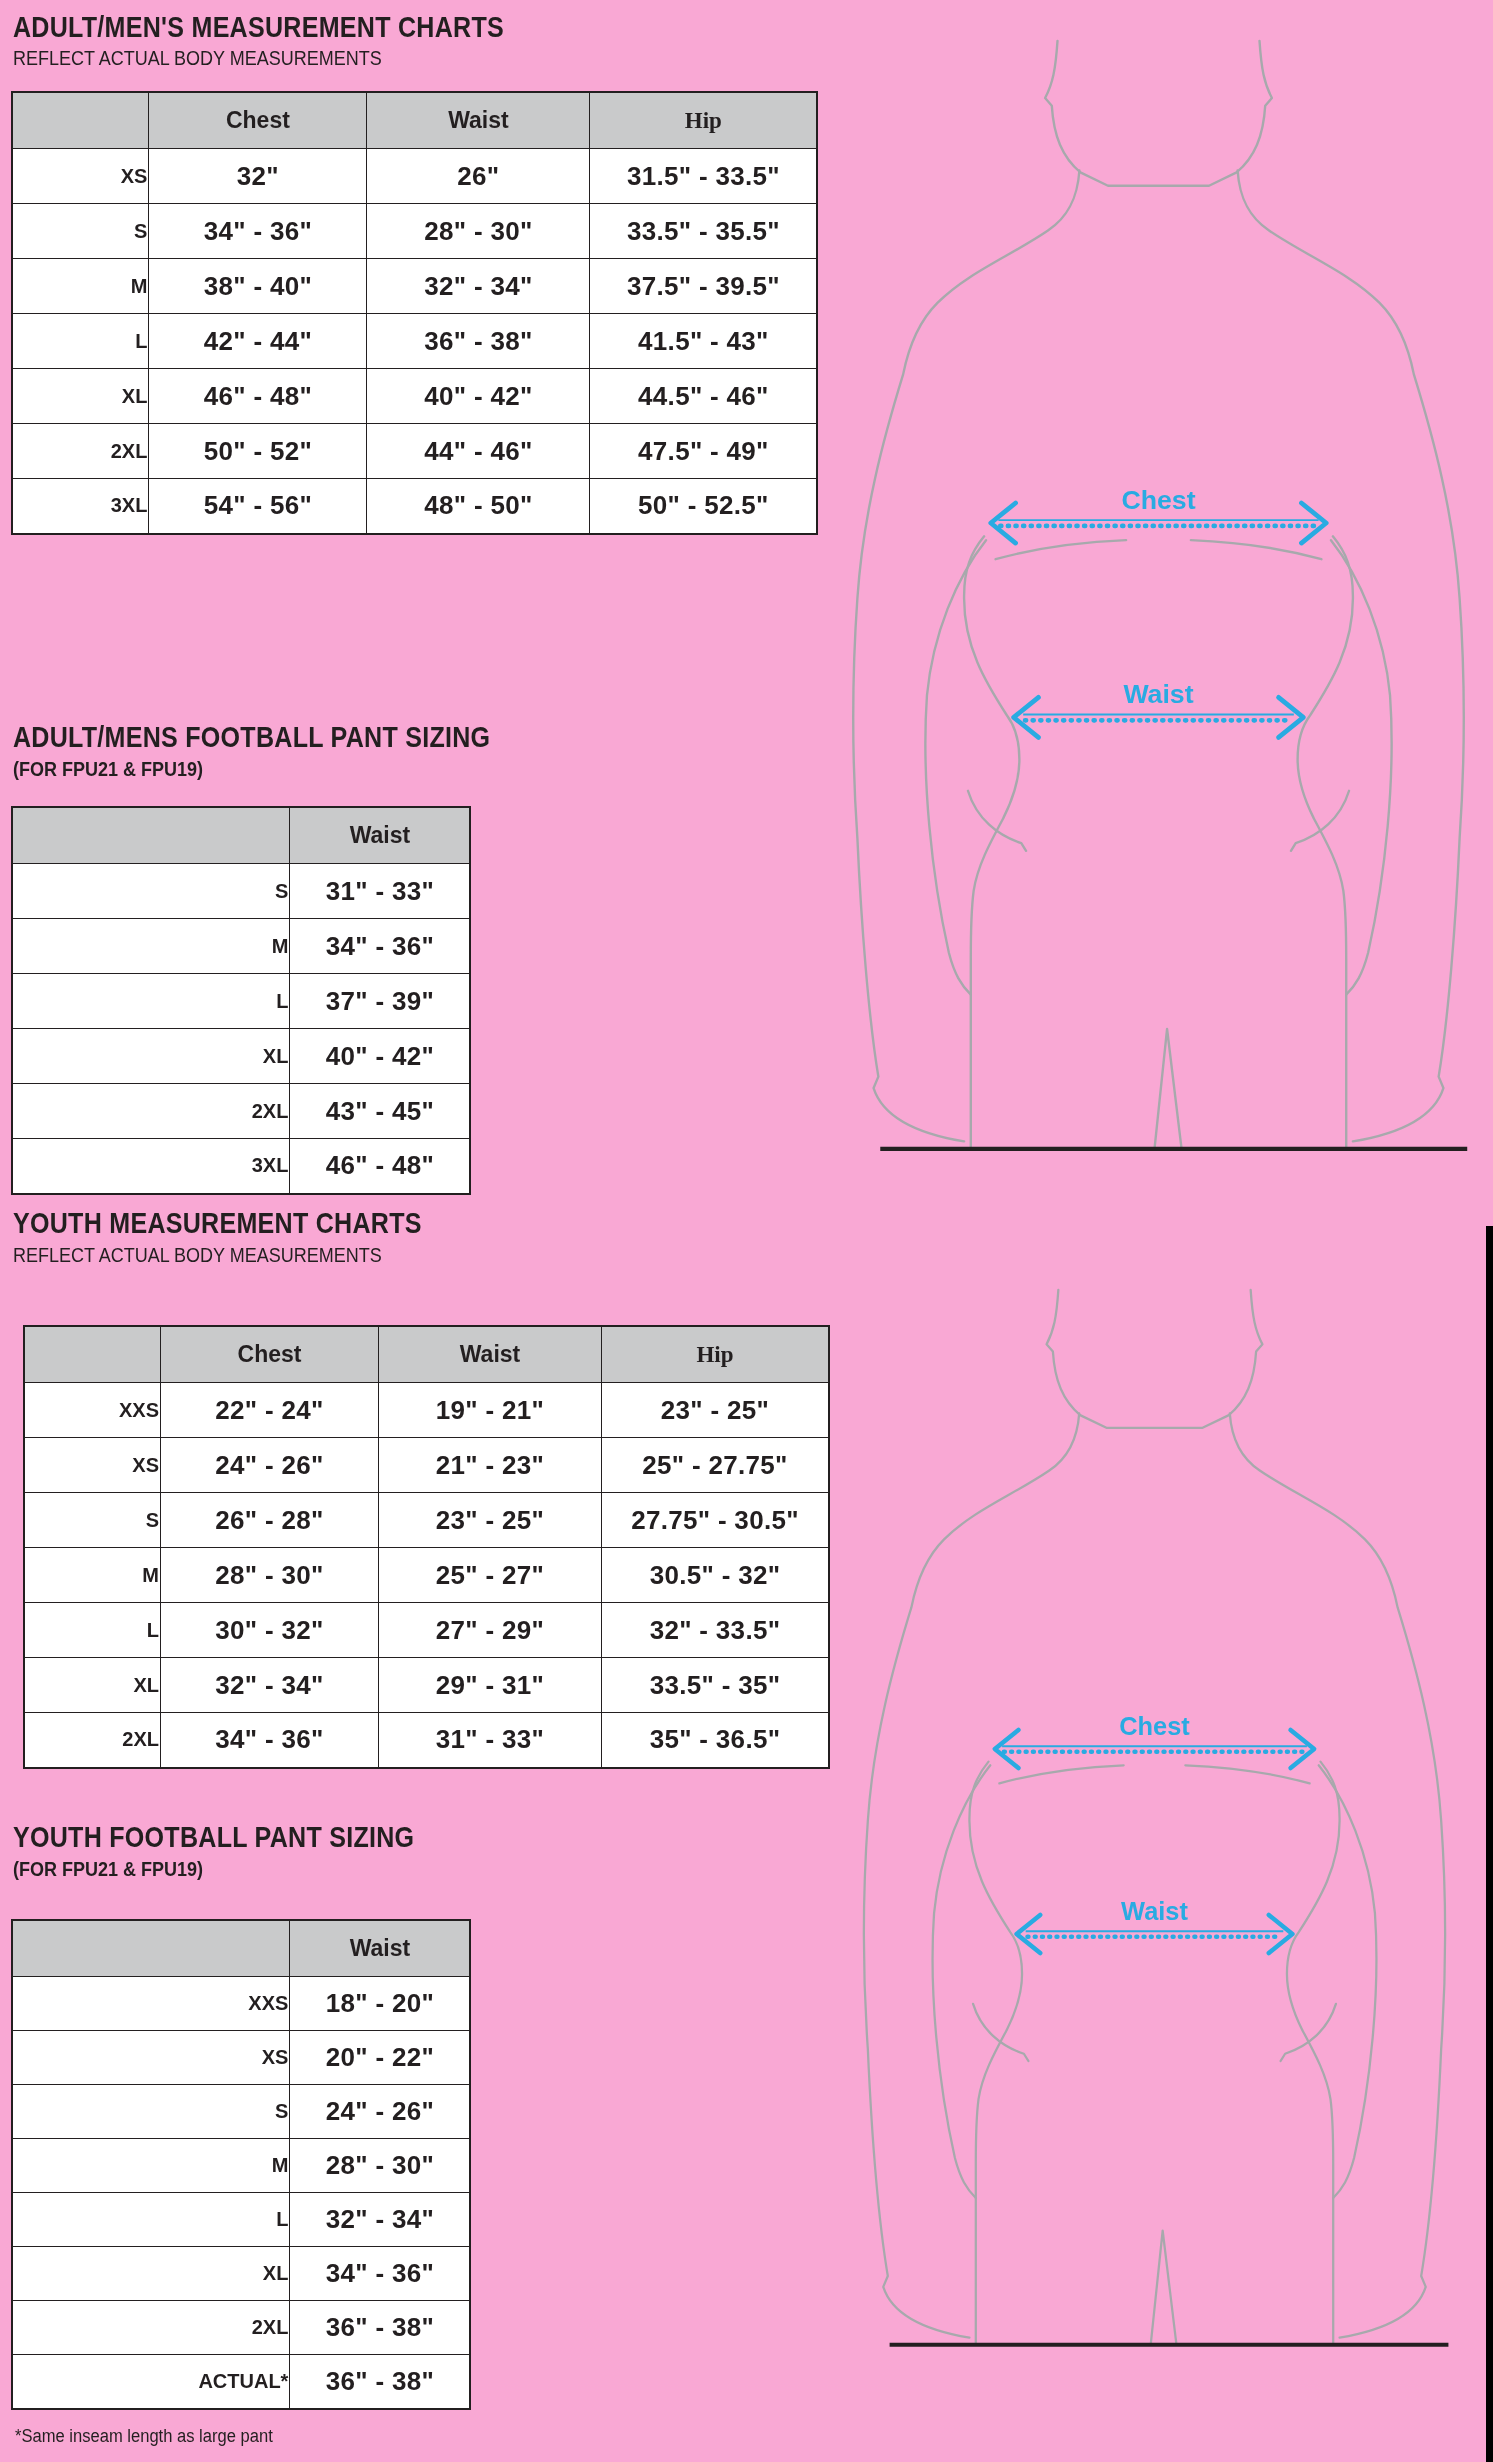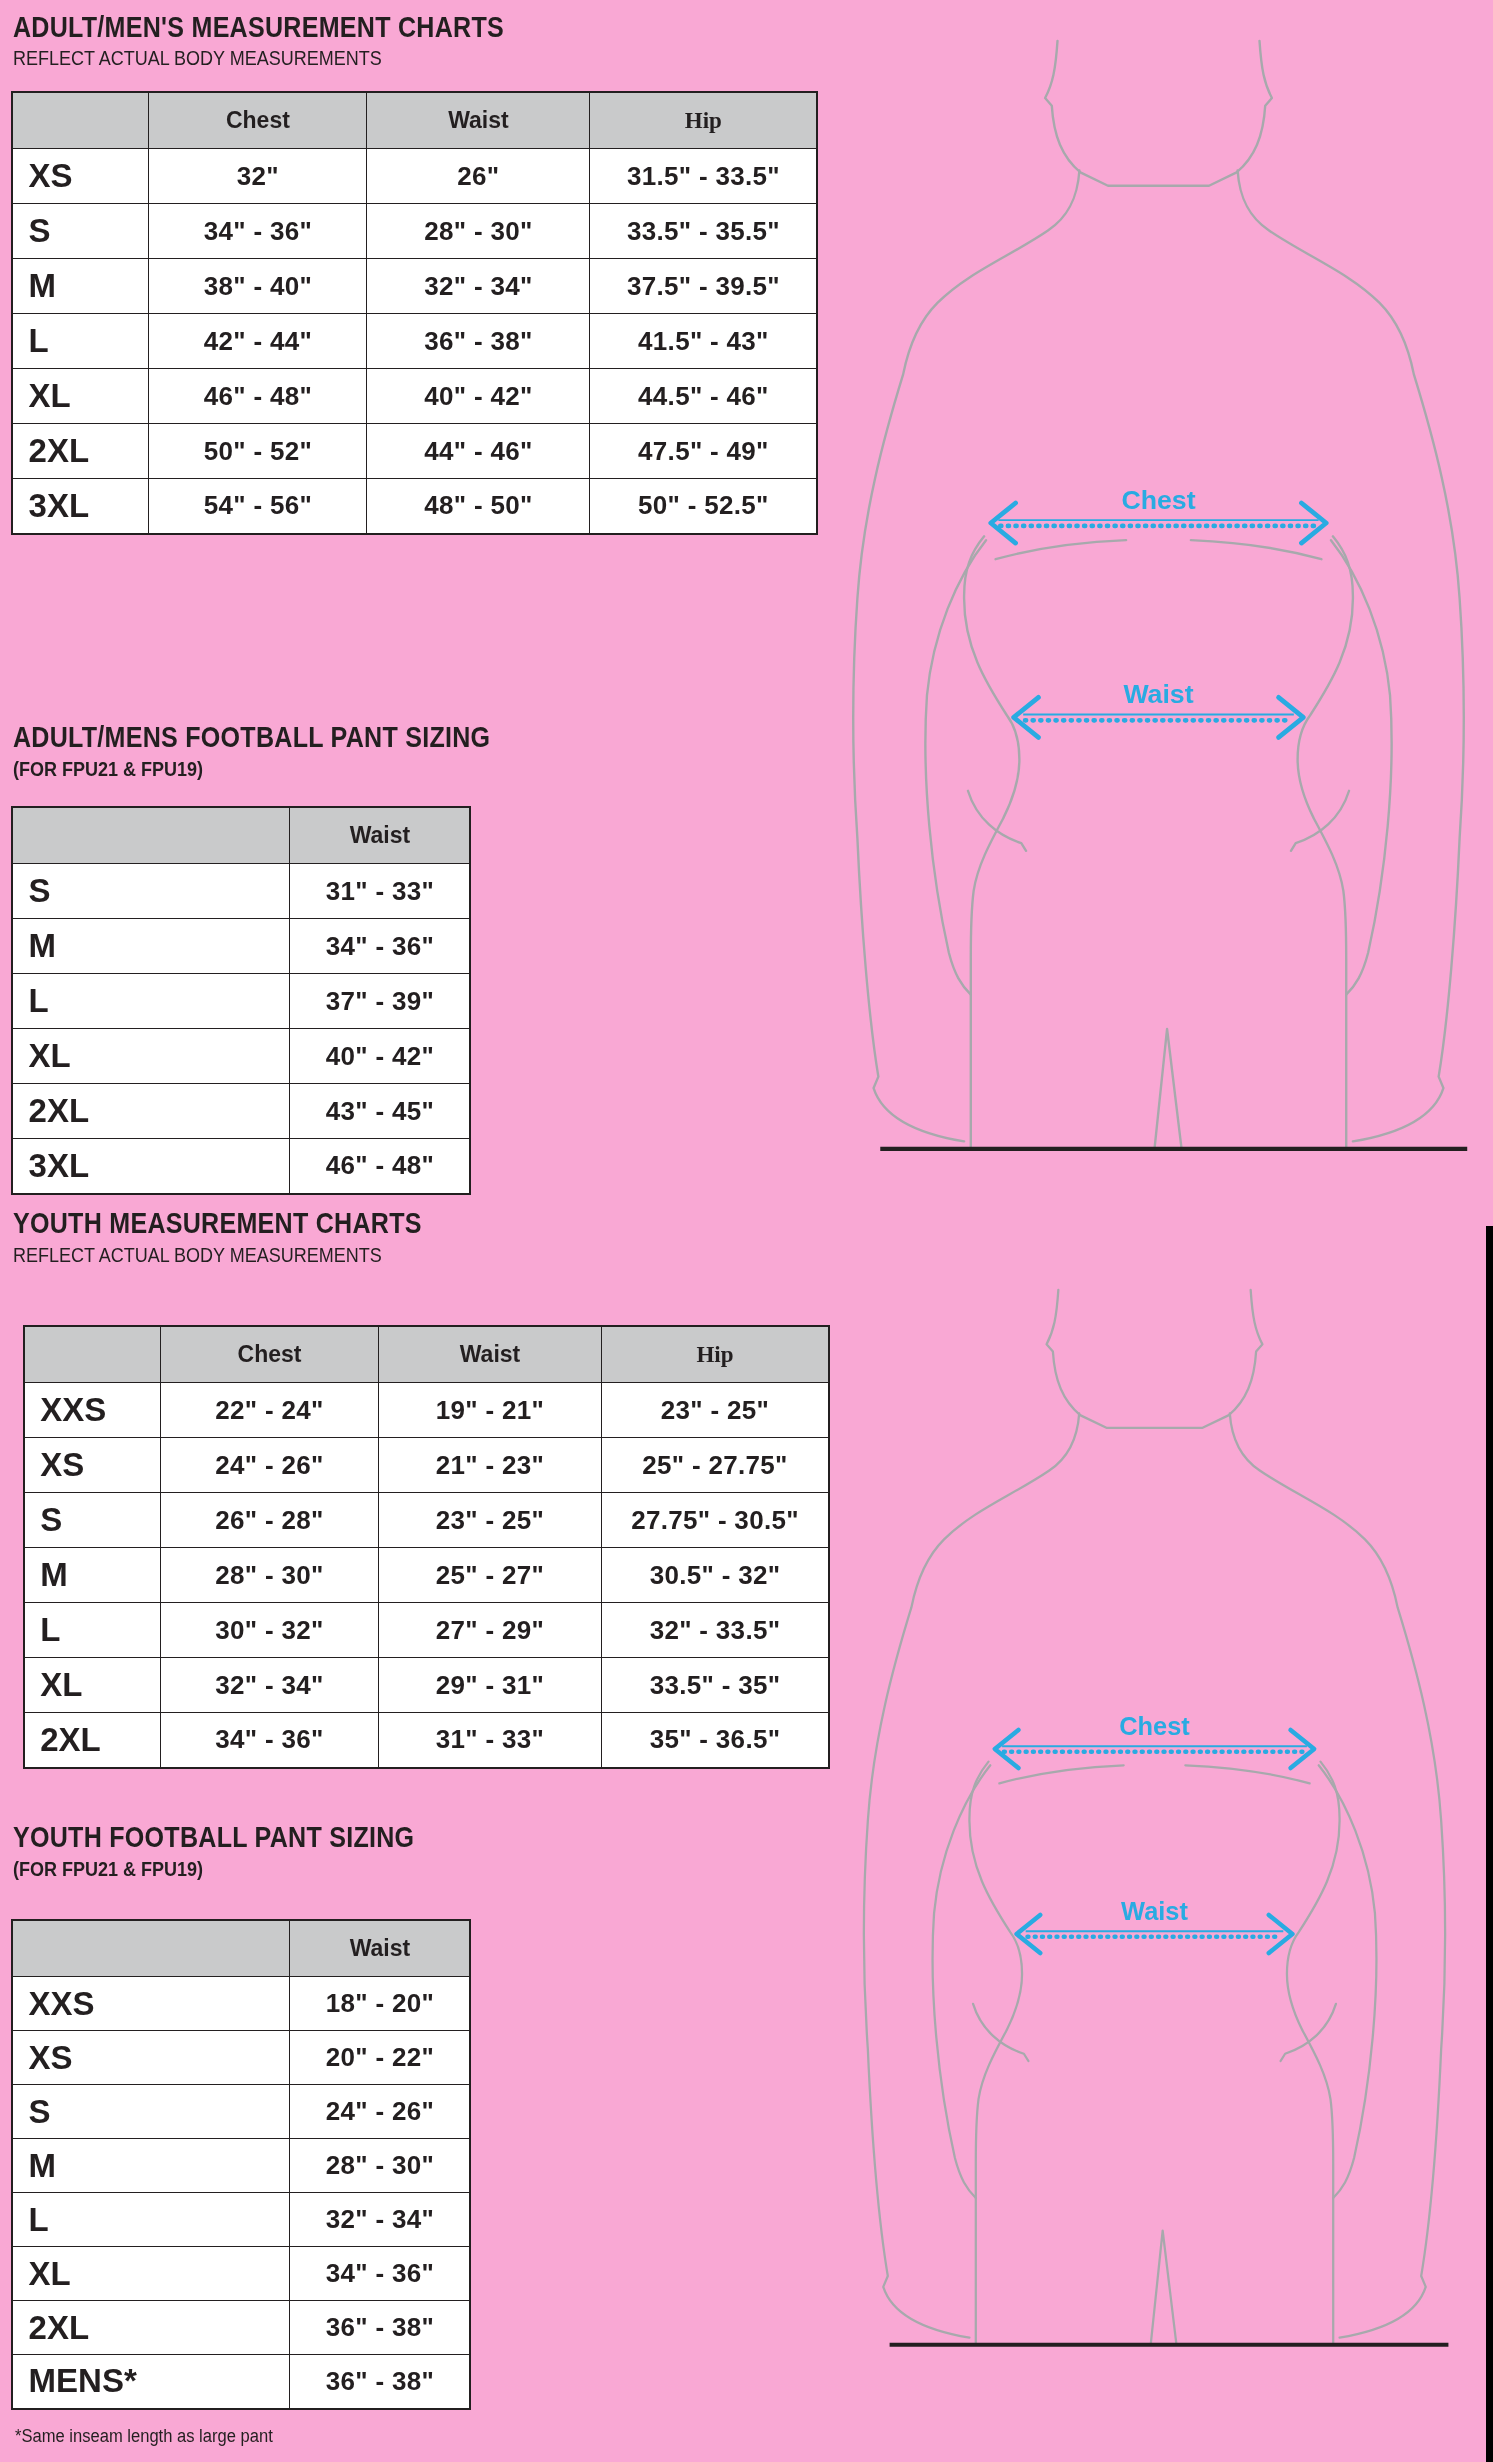--- a/index.html
+++ b/index.html
@@ -12,21 +12,21 @@
   .sec-sub{font-size:20px;line-height:1.2;white-space:nowrap;margin-top:2.9px;
            transform:scaleX(.9);transform-origin:0 0;}
   .bold-sub .sec-sub{font-weight:700;}
 
   table{border-collapse:collapse;background:#fff;position:absolute;table-layout:fixed;}
   table,th,td{border:1.9px solid #231f20;}
   table{border-width:2.9px;}
   thead th{background:#c9cacb;font-size:23px;font-weight:700;text-align:center;height:53px;}
   tbody tr{height:55px;}
   #tbl3 tbody tr{height:54px;}
-  tbody th.size{text-align:left;padding-left:15.2px;font-size:33px;font-weight:700;}
+  tbody th.size{text-align:right;padding-left:15.2px;font-size:20px;font-weight:700;}
   tbody td{text-align:center;font-size:26px;font-weight:700;letter-spacing:0.3px;}
 
   .tbl-wide{width:799px;}
   .tbl-wide thead th:nth-child(1){width:133px;}
   .tbl-wide thead th:nth-child(2){width:215px;}
   .tbl-wide thead th:nth-child(3){width:220px;}
   .tbl-wide thead th:nth-child(4){width:224px;font-family:Liberation Serif, serif;}
   .tbl-narrow{width:452px;}
   .tbl-narrow thead th:nth-child(1){width:274px;}
   .tbl-narrow thead th:nth-child(2){width:177px;}
@@ -247,21 +247,21 @@
         </tr>
         <tr>
           <th class="size">XL</th>
           <td>34" - 36"</td>
         </tr>
         <tr>
           <th class="size">2XL</th>
           <td>36" - 38"</td>
         </tr>
         <tr>
-          <th class="size">MENS*</th>
+          <th class="size">ACTUAL*</th>
           <td>36" - 38"</td>
         </tr>
       </tbody>
     </table>
 
   <div class="footnote">*Same inseam length as large pant</div>
 
   <svg width="0" height="0" style="position:absolute" aria-hidden="true">
     <symbol id="bodyfig" viewBox="0 0 700 1190">
       <g stroke="#a7a9ac" stroke-width="2.5" fill="none" stroke-linecap="round" stroke-linejoin="round">

